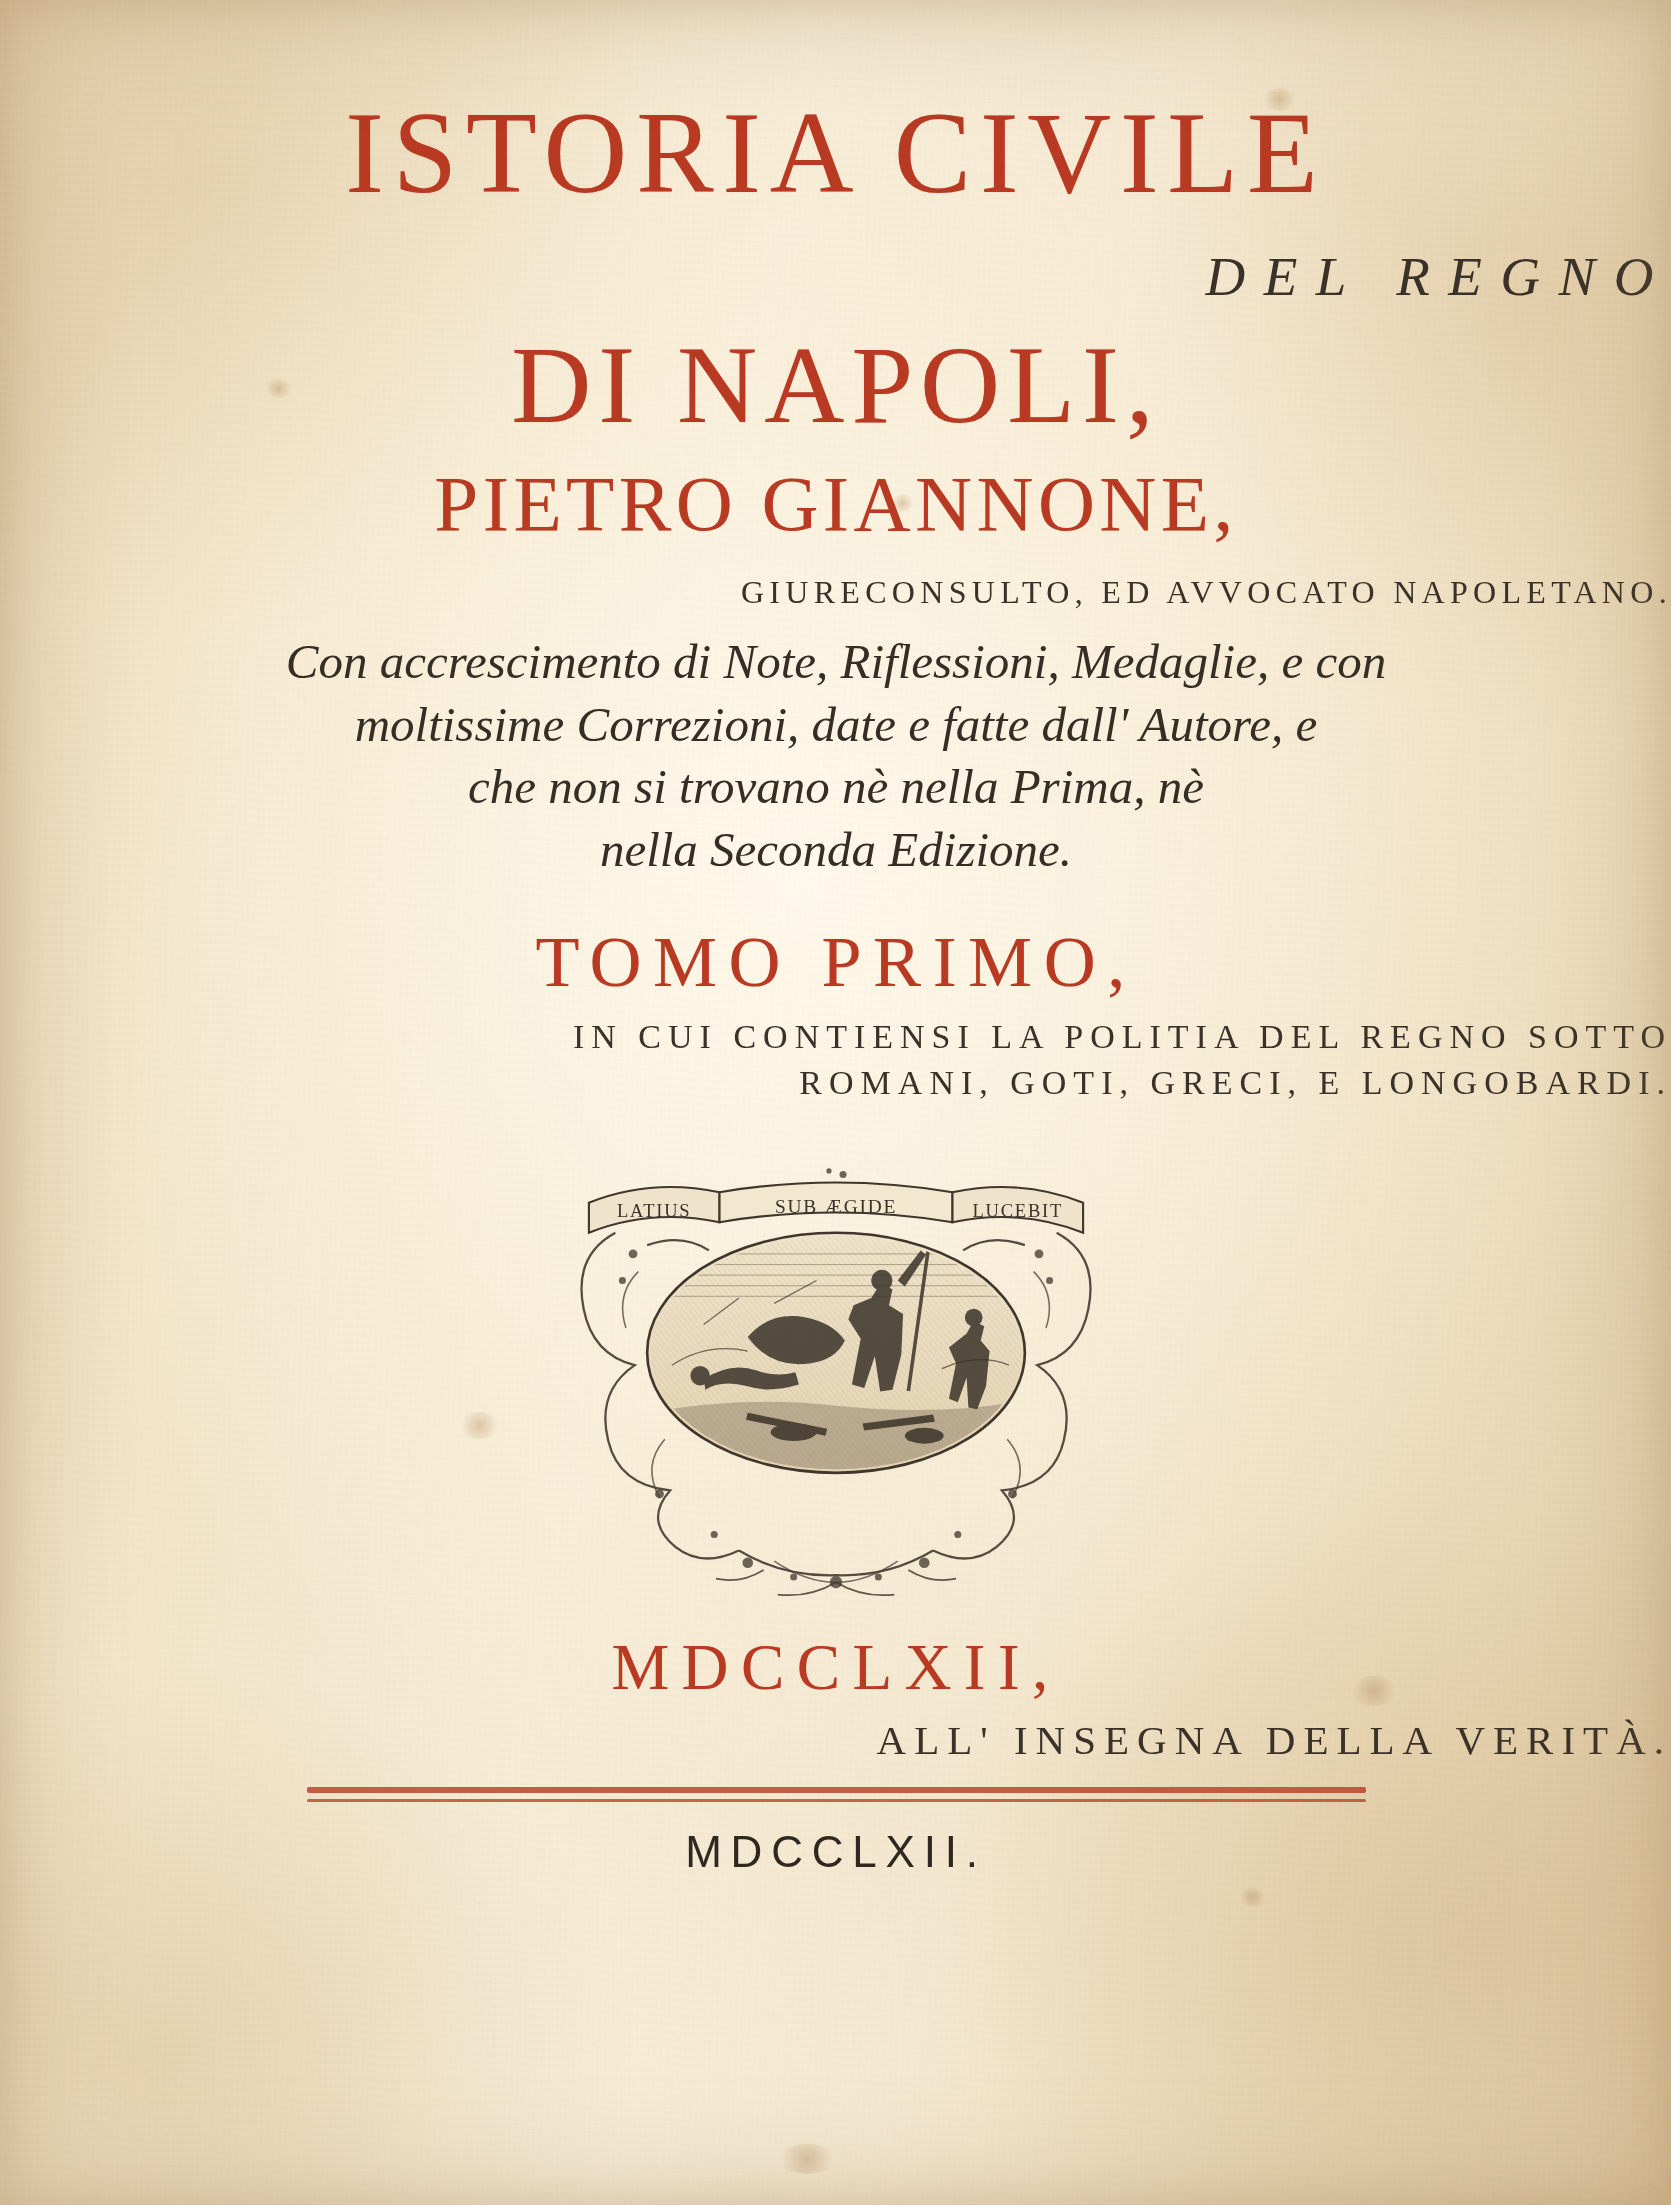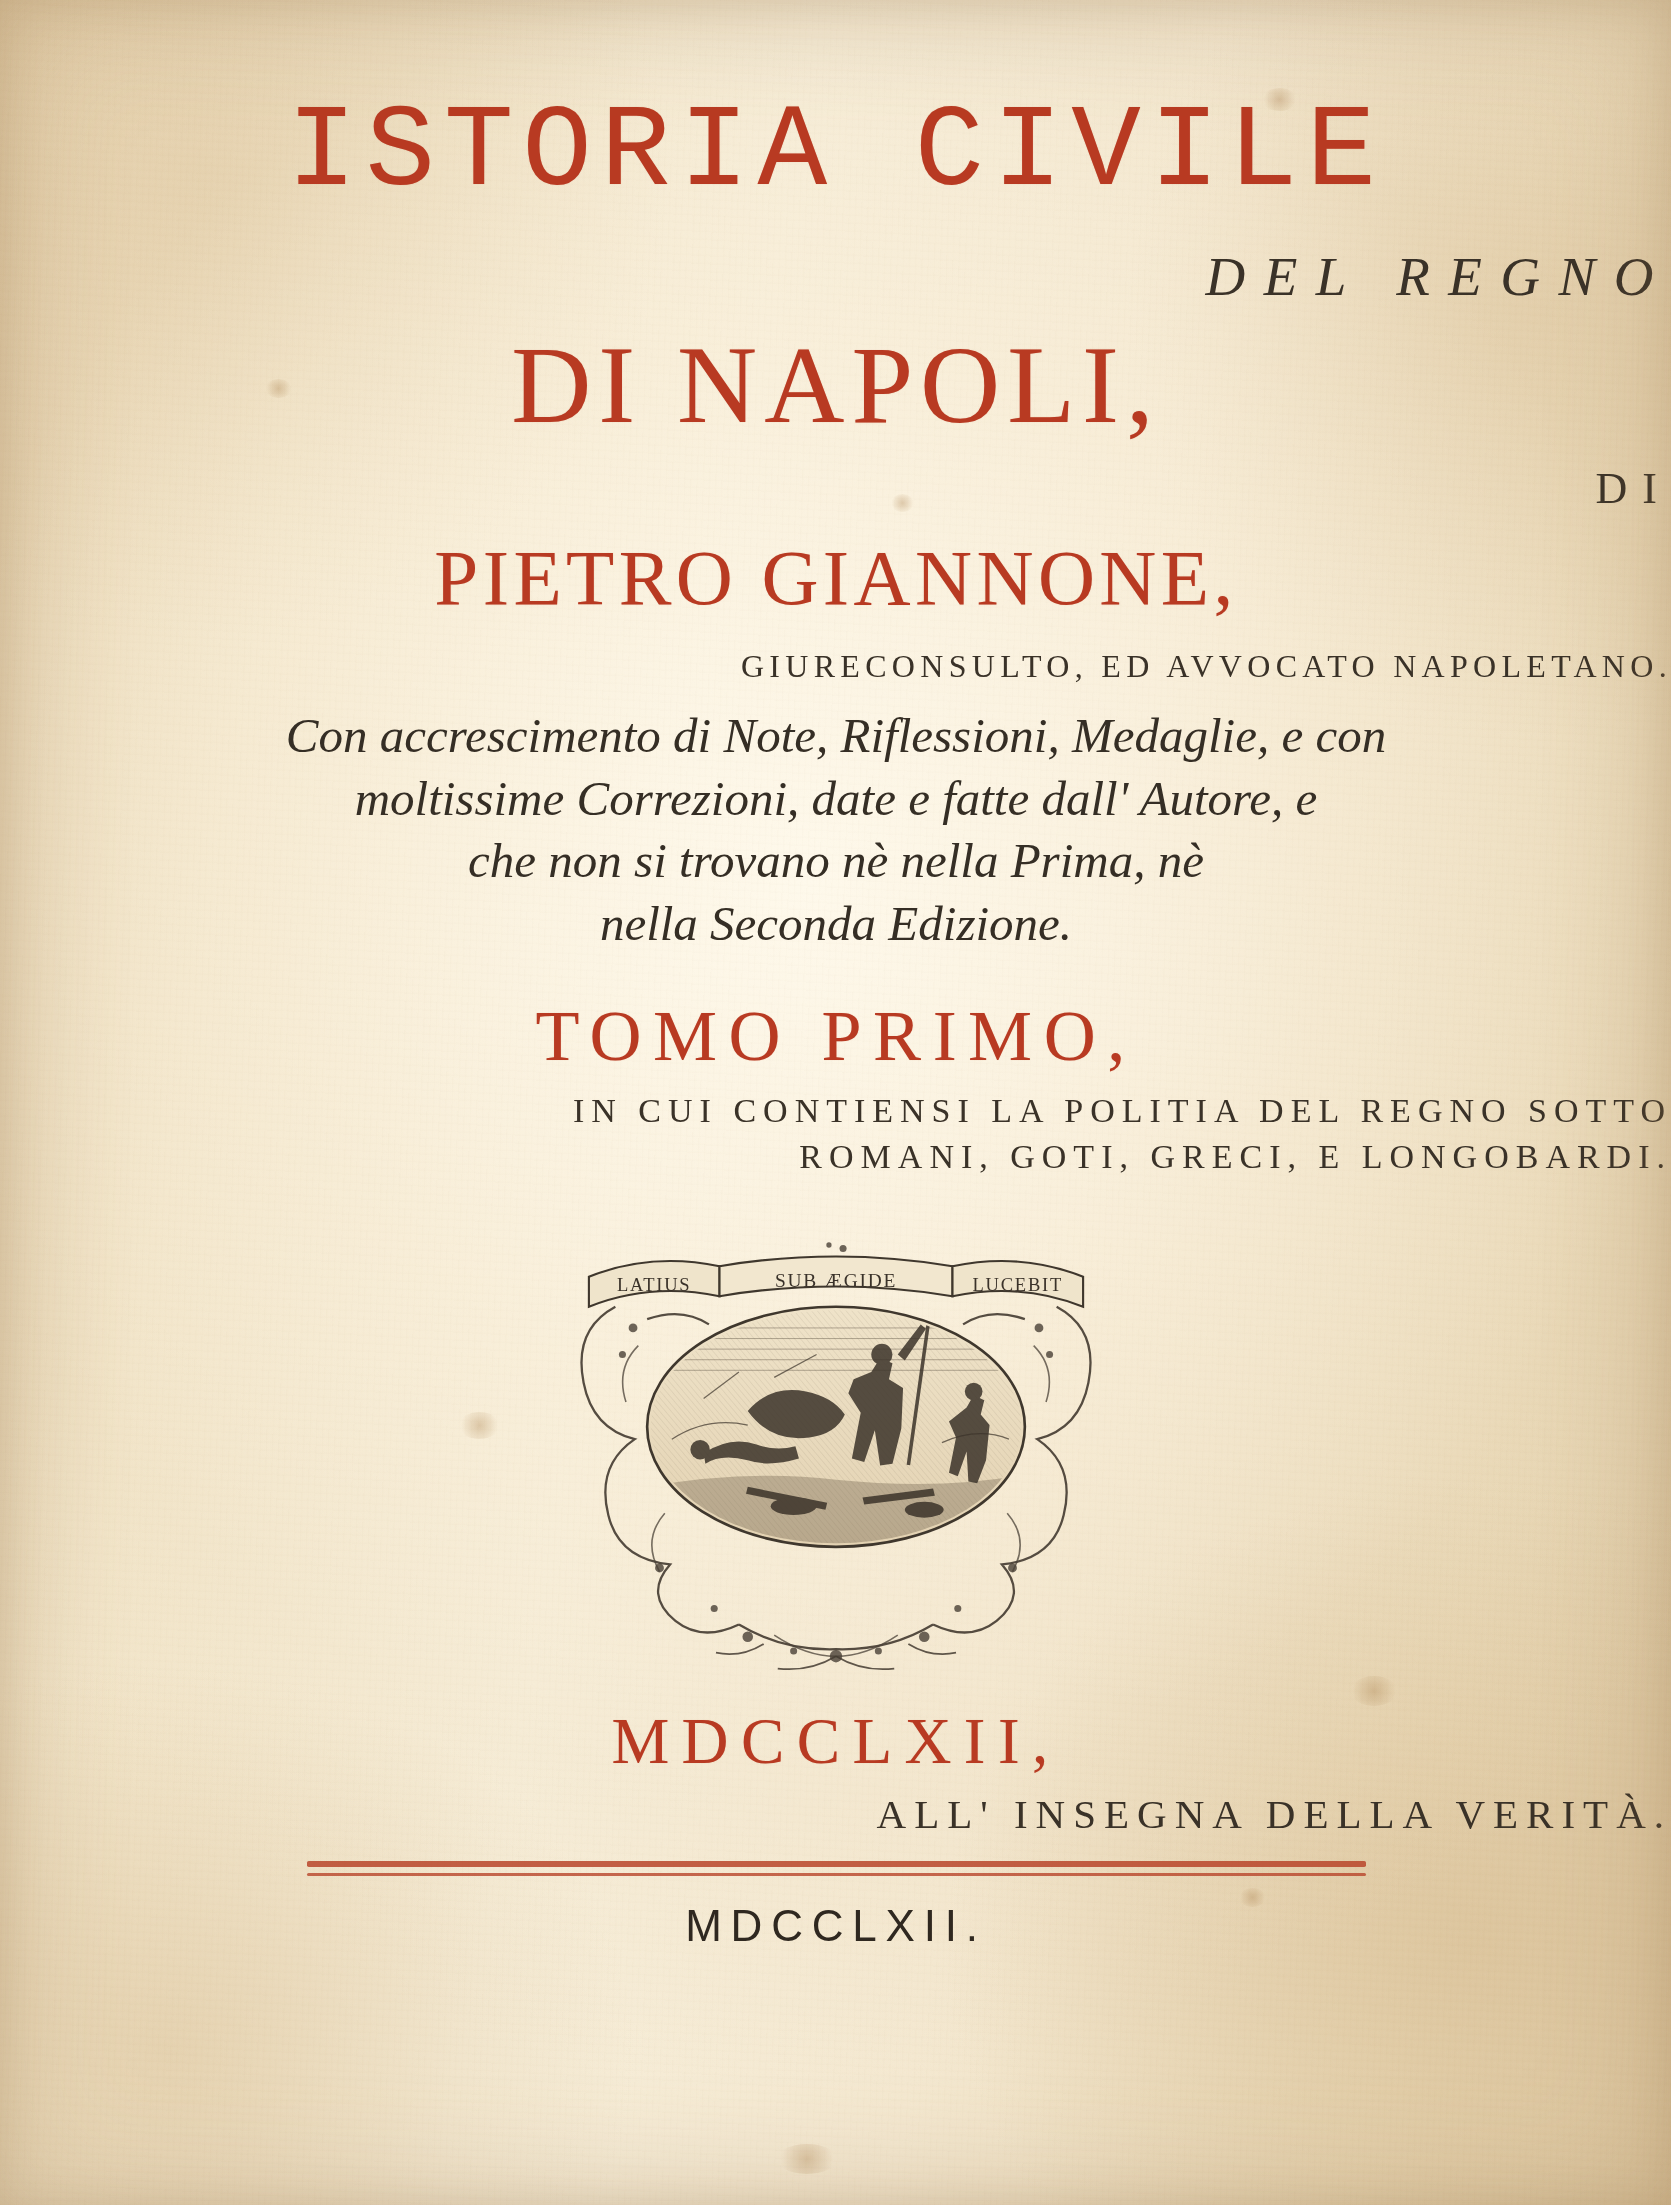--- a/index.html
+++ b/index.html
@@ -50,21 +50,21 @@
     left: 0;
     top: 0;
     width: 1672px;
     text-align: center;
   }
 
   .red  { color: #b83a22; }
   .blk  { color: #2e2820; text-align: right; }
 
   .title-main {
-    font-family: Liberation Mono, monospace;
+    font-family: Liberation Serif, serif;
     font-size: 116px;
     letter-spacing: 8.8px;
     font-weight: 400;
     line-height: 1.0;
     margin-top: 95px;
     text-shadow: 0 0 0.9px rgba(184,58,34,0.35);
     text-align: center;
   }
   .sub-regno {
     font-family: "Liberation Serif", serif;
@@ -205,21 +205,20 @@
   <div class="foxing" style="left:1239px; top:1888px; width:26.5px; height:19.4px;"></div>
 
   <div class="content">
 
     <div class="title-main red">ISTORIA CIVILE</div>
 
     <div class="sub-regno blk">DEL REGNO</div>
 
     <div class="title-napoli red">DI NAPOLI,</div>
 
-    <div class="di-line blk">DI</div>
 
     <div class="author red">PIETRO GIANNONE,</div>
 
     <div class="author-role blk">GIURECONSULTO, ED AVVOCATO NAPOLETANO.</div>
 
     <div class="blurb">
       <div>Con accrescimento di Note, Riflessioni, Medaglie, e con</div>
       <div>moltissime Correzioni, date e fatte dall' Autore, e</div>
       <div>che non si trovano nè nella Prima, nè</div>
       <div>nella Seconda Edizione.</div>

